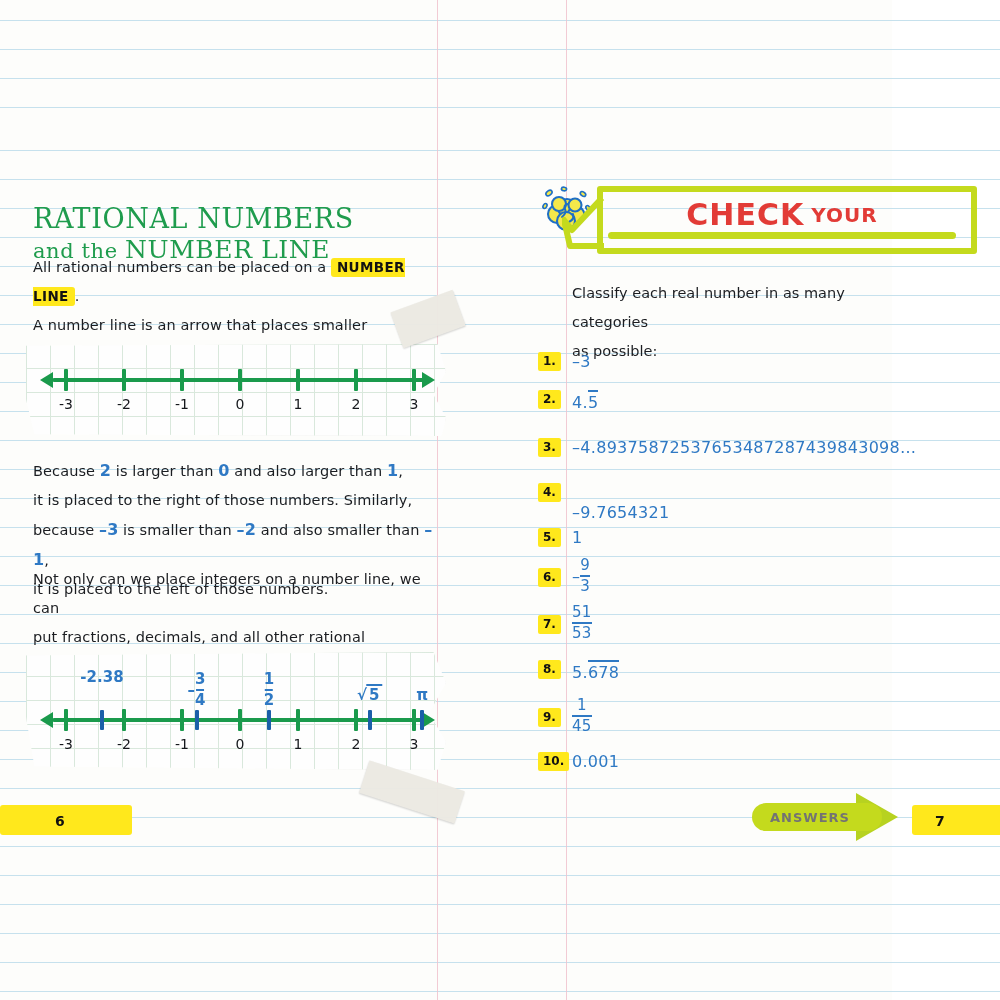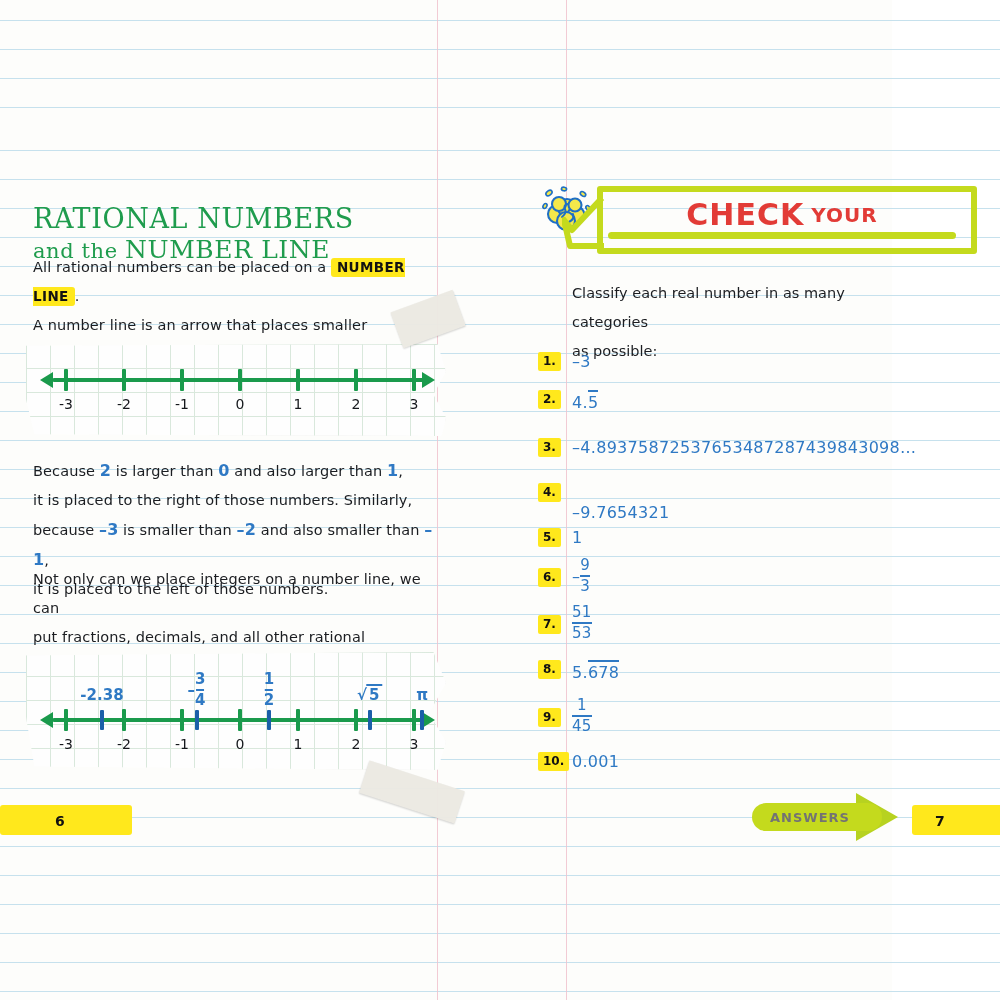--- a/index.html
+++ b/index.html
@@ -182,21 +182,21 @@
       <div class="tlabel" style="left: 144px; top: 68px;">-1</div>
       <div class="tick" style="left: 200px; top: 41px;"></div>
       <div class="tlabel" style="left: 202px; top: 68px;">0</div>
       <div class="tick" style="left: 258px; top: 41px;"></div>
       <div class="tlabel" style="left: 260px; top: 68px;">1</div>
       <div class="tick" style="left: 316px; top: 41px;"></div>
       <div class="tlabel" style="left: 318px; top: 68px;">2</div>
       <div class="tick" style="left: 374px; top: 41px;"></div>
       <div class="tlabel" style="left: 376px; top: 68px;">3</div>
       <div class="tickblue" style="left: 61.96px; top: 42px;"></div>
-      <div class="vlabel" style="left: 63.96px; top: 18px;">-2.38</div>
+      <div class="vlabel" style="left: 63.96px; top: 0;">-2.38</div>
       <div class="tickblue" style="left: 156.5px; top: 42px;"></div>
       <div class="vlabel" style="left: 158.5px; top: 4px;"><span style="vertical-align:middle">–</span><span class="frac" style="vertical-align:middle"><span class="n">3</span><span class="bar"></span><span class="d">4</span></span></div>
       <div class="tickblue" style="left: 229px; top: 42px;"></div>
       <div class="vlabel" style="left: 231px; top: 4px;"><span style="vertical-align:middle"></span><span class="frac" style="vertical-align:middle"><span class="n">1</span><span class="bar"></span><span class="d">2</span></span></div>
       <div class="tickblue" style="left: 329.688px; top: 42px;"></div>
       <div class="vlabel" style="left: 331.688px; top: 18px;"><span class="sqrt">√<span class="rad">5</span></span></div>
       <div class="tickblue" style="left: 382.12px; top: 42px;"></div>
       <div class="vlabel" style="left: 384.12px; top: 18px;">π</div>
     </div>
 

